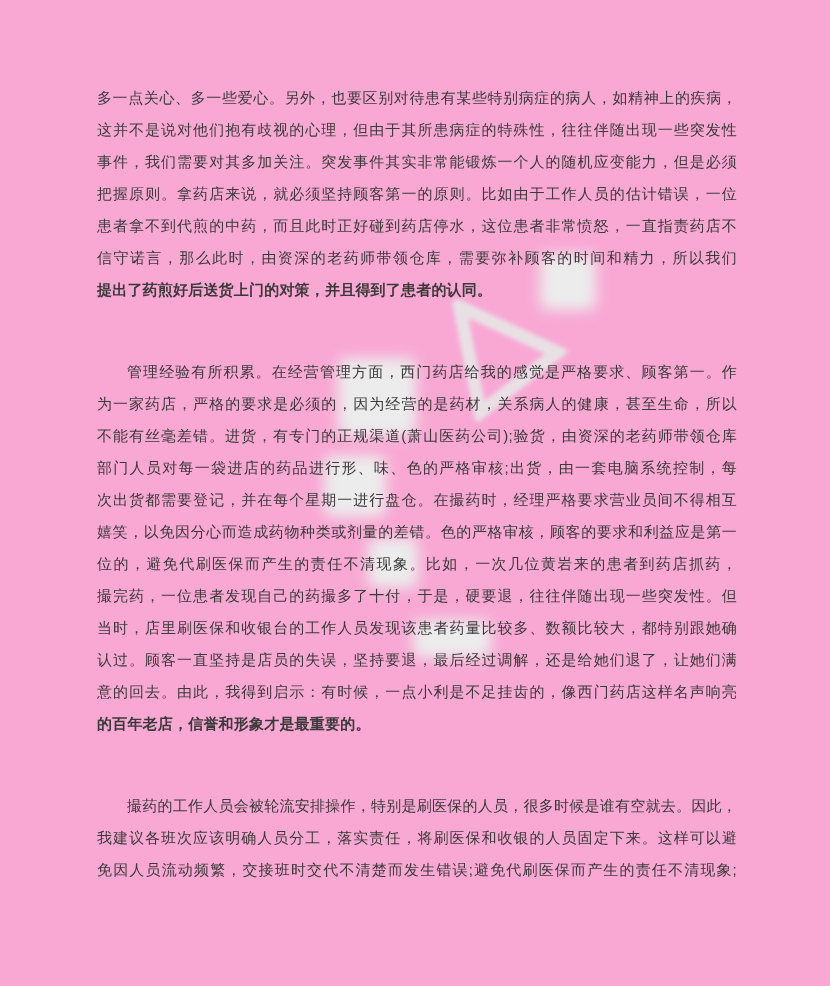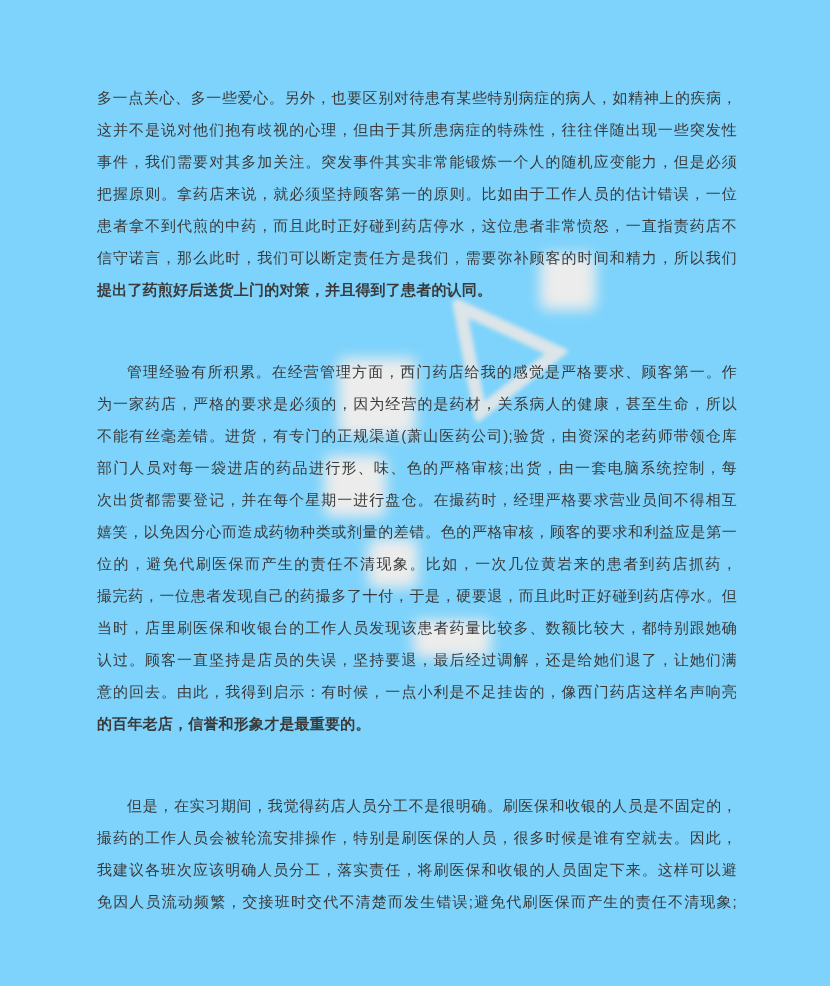--- a/index.html
+++ b/index.html
@@ -4,21 +4,21 @@
 <style>
   html, body {
     margin: 0;
     padding: 0;
     background: #ffffff;
   }
   .page {
     position: relative;
     width: 830px;
     height: 986px;
-    background: #7dd3fc;
+    background: #f9a8d4;
     overflow: hidden;
     font-family: "Liberation Sans", sans-serif;
   }
   .content {
     position: absolute;
     left: 97px;
     top: 82px;
     width: 640px;
     color: #3a3a3a;
     font-size: 15px;
@@ -86,38 +86,37 @@
     <div class="wm-blob wm-b5"></div>
   </div>
 
   <div class="content">
       <div class="para">
         <div class="line">多一点关心、多一些爱心。另外，也要区别对待患有某些特别病症的病人，如精神上的疾病，</div>
         <div class="line">这并不是说对他们抱有歧视的心理，但由于其所患病症的特殊性，往往伴随出现一些突发性</div>
         <div class="line">事件，我们需要对其多加关注。突发事件其实非常能锻炼一个人的随机应变能力，但是必须</div>
         <div class="line">把握原则。拿药店来说，就必须坚持顾客第一的原则。比如由于工作人员的估计错误，一位</div>
         <div class="line">患者拿不到代煎的中药，而且此时正好碰到药店停水，这位患者非常愤怒，一直指责药店不</div>
-        <div class="line">信守诺言，那么此时，我们可以断定责任方是我们，需要弥补顾客的时间和精力，所以我们</div>
+        <div class="line">信守诺言，那么此时，由资深的老药师带领仓库，需要弥补顾客的时间和精力，所以我们</div>
         <div class="line short-last">提出了药煎好后送货上门的对策，并且得到了患者的认同。</div>
       </div>
       <div class="para indent">
         <div class="line">管理经验有所积累。在经营管理方面，西门药店给我的感觉是严格要求、顾客第一。作</div>
         <div class="line">为一家药店，严格的要求是必须的，因为经营的是药材，关系病人的健康，甚至生命，所以</div>
         <div class="line">不能有丝毫差错。进货，有专门的正规渠道(萧山医药公司);验货，由资深的老药师带领仓库</div>
         <div class="line">部门人员对每一袋进店的药品进行形、味、色的严格审核;出货，由一套电脑系统控制，每</div>
         <div class="line">次出货都需要登记，并在每个星期一进行盘仓。在撮药时，经理严格要求营业员间不得相互</div>
         <div class="line">嬉笑，以免因分心而造成药物种类或剂量的差错。色的严格审核，顾客的要求和利益应是第一</div>
         <div class="line">位的，避免代刷医保而产生的责任不清现象。比如，一次几位黄岩来的患者到药店抓药，</div>
-        <div class="line">撮完药，一位患者发现自己的药撮多了十付，于是，硬要退，而且此时正好碰到药店停水。但</div>
+        <div class="line">撮完药，一位患者发现自己的药撮多了十付，于是，硬要退，往往伴随出现一些突发性。但</div>
         <div class="line">当时，店里刷医保和收银台的工作人员发现该患者药量比较多、数额比较大，都特别跟她确</div>
         <div class="line">认过。顾客一直坚持是店员的失误，坚持要退，最后经过调解，还是给她们退了，让她们满</div>
         <div class="line">意的回去。由此，我得到启示：有时候，一点小利是不足挂齿的，像西门药店这样名声响亮</div>
         <div class="line short-last">的百年老店，信誉和形象才是最重要的。</div>
       </div>
       <div class="para indent">
-        <div class="line">但是，在实习期间，我觉得药店人员分工不是很明确。刷医保和收银的人员是不固定的，</div>
         <div class="line">撮药的工作人员会被轮流安排操作，特别是刷医保的人员，很多时候是谁有空就去。因此，</div>
         <div class="line">我建议各班次应该明确人员分工，落实责任，将刷医保和收银的人员固定下来。这样可以避</div>
         <div class="line">免因人员流动频繁，交接班时交代不清楚而发生错误;避免代刷医保而产生的责任不清现象;</div>
       </div>
     </div>
 
 </div>
 
 </body></html>

